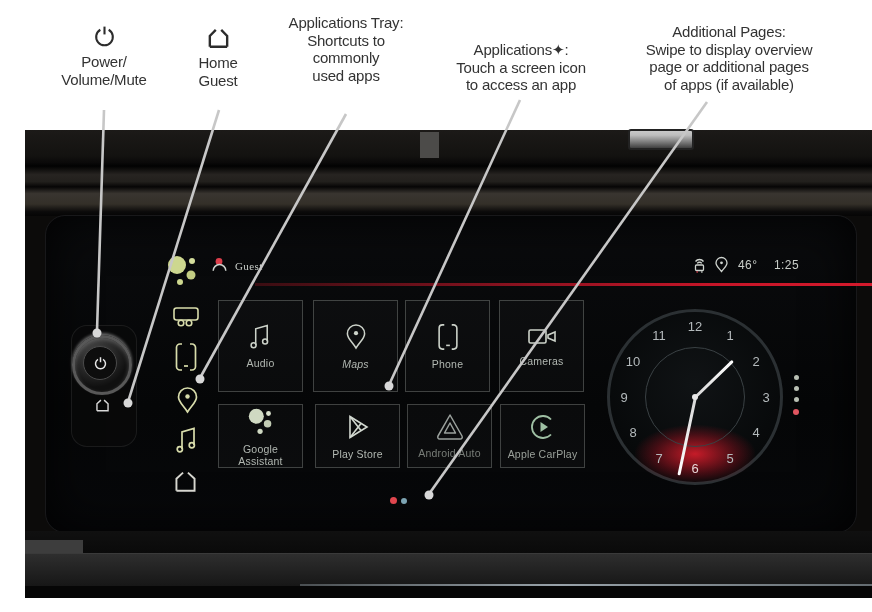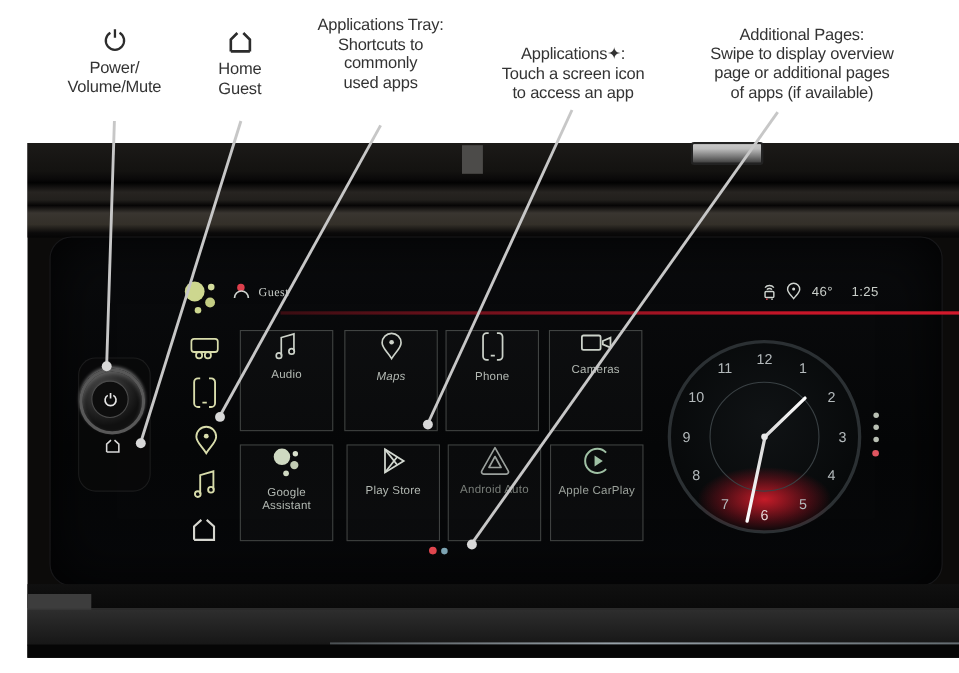--- a/index.html
+++ b/index.html
@@ -43,25 +43,25 @@
   
   .tray-item{position:absolute;width:34px;height:32px;display:flex;align-items:center;justify-content:center;}
 
   
   .status-text{position:absolute;color:#c9cec9;font-size:11px;letter-spacing:.4px;}
   .redline{position:absolute;left:255px;top:283px;width:617px;height:2.5px;
            background:linear-gradient(90deg,#3a0d12,#8f1220 45%,#c61528 75%,#d41a2c);}
 
   
   .tile{position:absolute;width:85px;border:1px solid rgba(200,210,200,.28);background:rgba(255,255,255,.025);
-        display:flex;flex-direction:column;align-items:center;justify-content:flex-start;box-sizing:border-box;}
+        display:flex;flex-direction:column;align-items:center;justify-content:center;box-sizing:border-box;}
   .tile .tlabel{color:#b2b8b2;font-size:10.5px;line-height:12px;text-align:center;margin-top:7px;letter-spacing:.2px;}
   .tile .tlabel.dim{color:#787d78;}
   .row1{top:300px;height:92px;}
-  .row2{top:404px;height:88px;}
+  .row2{top:404px;height:64px;}
 
   
   .clock{position:absolute;left:607px;top:309px;width:176px;height:176px;}
   .clock-face{position:absolute;left:0;top:0;width:176px;height:176px;border-radius:50%;
               border:3px solid #2b3033;background:radial-gradient(circle at 50% 42%, #101315, #07090a 72%);
               box-sizing:border-box;}
   .clock-inner{position:absolute;left:38px;top:38px;width:100px;height:100px;border-radius:50%;
                border:1px solid #3a4144;box-sizing:border-box;}
   .clock-glow{position:absolute;left:28px;top:116px;width:120px;height:58px;
               background:radial-gradient(ellipse at center, rgba(230,30,45,.85), rgba(180,18,35,.35) 48%, rgba(0,0,0,0) 72%);}

